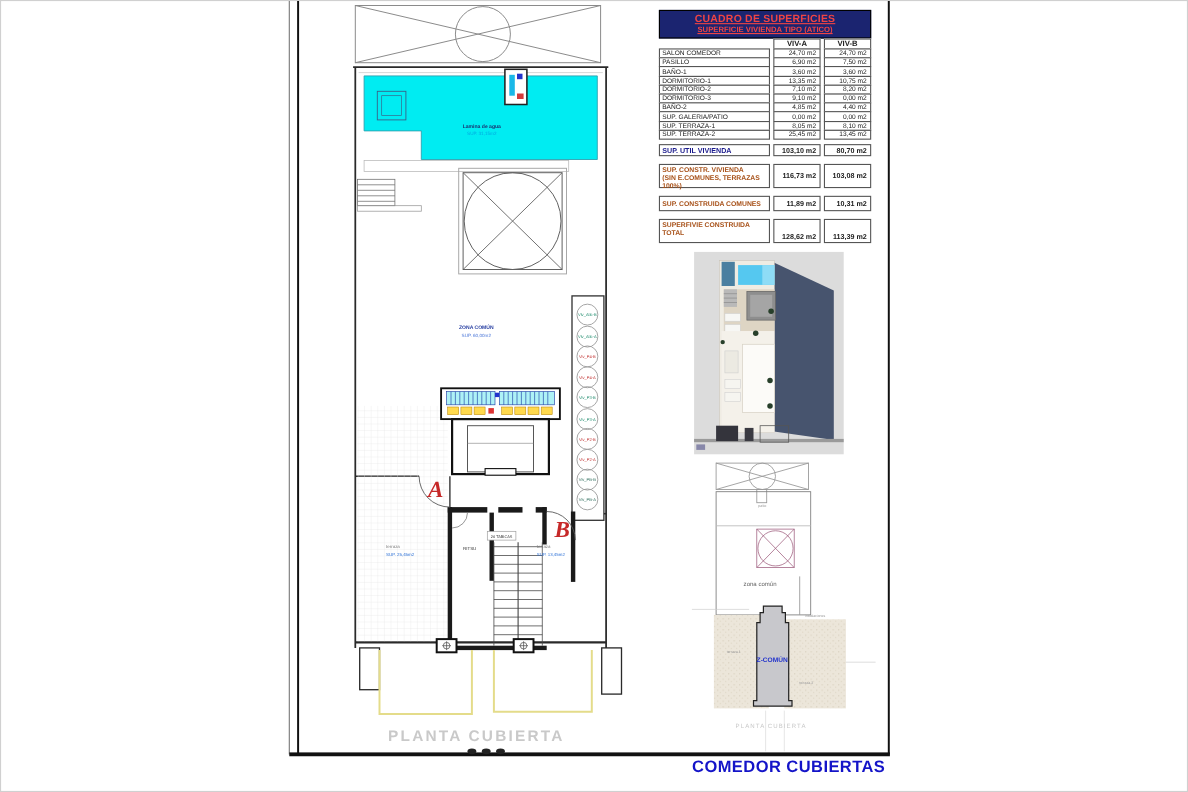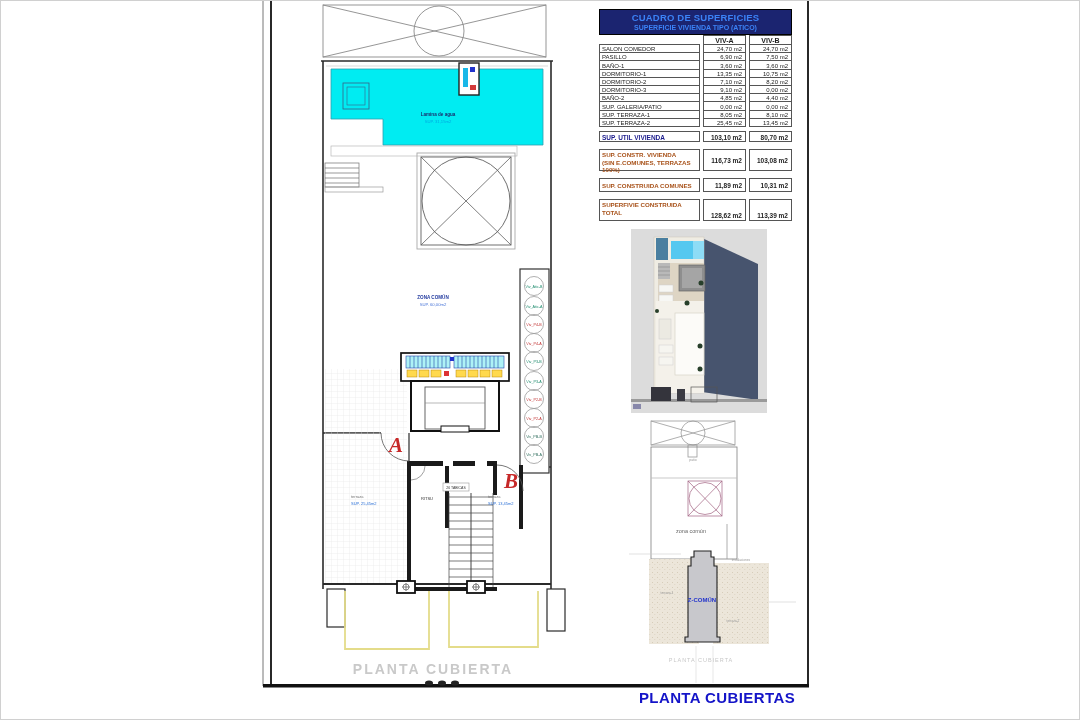--- a/index.html
+++ b/index.html
@@ -1,21 +1,21 @@
 <!DOCTYPE html>
 <html><head>
 <meta charset="utf-8">
 <style>
   html,body{margin:0;padding:0;background:#fff;}
   .page{position:relative;width:1078px;height:718px;background:#ffffff;border:1px solid #d0d0d0;
         font-family:"Liberation Sans",sans-serif;overflow:hidden;}
   .plan-svg{position:absolute;left:0;top:0;}
   
   .surf-table{position:absolute;left:598px;top:8px;width:193px;font-family:"Liberation Sans",sans-serif;color:#222;}
-  .st-header{background:#1b2470;color:#3b82f6;text-align:center;border:1px solid #000;padding:2px 0 3px 0;}
+  .st-header{background:#1b2470;color:#ef4444;text-align:center;border:1px solid #000;padding:2px 0 3px 0;text-decoration:underline;}
   .st-title{font-size:9.5px;font-weight:bold;letter-spacing:0.2px;}
   .st-sub{font-size:7px;font-weight:bold;margin-top:1px;}
   .st-row{display:flex;align-items:stretch;}
   .st-rows .st-row{margin-top:-1px;}
   .st-cell{border:1px solid #555;box-sizing:border-box;background:#fff;}
   .st-label{flex:1;font-size:6px;padding:1.2px 0 0 2px;text-transform:uppercase;}
   .st-a,.st-b{width:43px;margin-left:3px;font-size:6px;text-align:right;padding:1.2px 3px 0 0;}
   .st-colhead .st-label{border:none;background:transparent;}
   .st-colhead .st-a,.st-colhead .st-b{font-weight:bold;text-align:center;font-size:7px;padding:1px 0 0 0;}
   .st-gap4{height:4px;} .st-gap6{height:7px;}
@@ -394,15 +394,15 @@
     <div class="st-row st-tall st-bot">
       <div class="st-cell st-label st-brown">
         <div>SUPERFIVIE CONSTRUIDA</div>
         <div>TOTAL</div>
       </div>
       <div class="st-cell st-a">128,62 m2</div>
       <div class="st-cell st-b">113,39 m2</div>
     </div>
   </div>
 
-  <div class="sheet-title">PLANTA CUBIERTAS</div>
+  <div class="sheet-title">COMEDOR CUBIERTAS</div>
 
 </div>
 
 </body></html>

